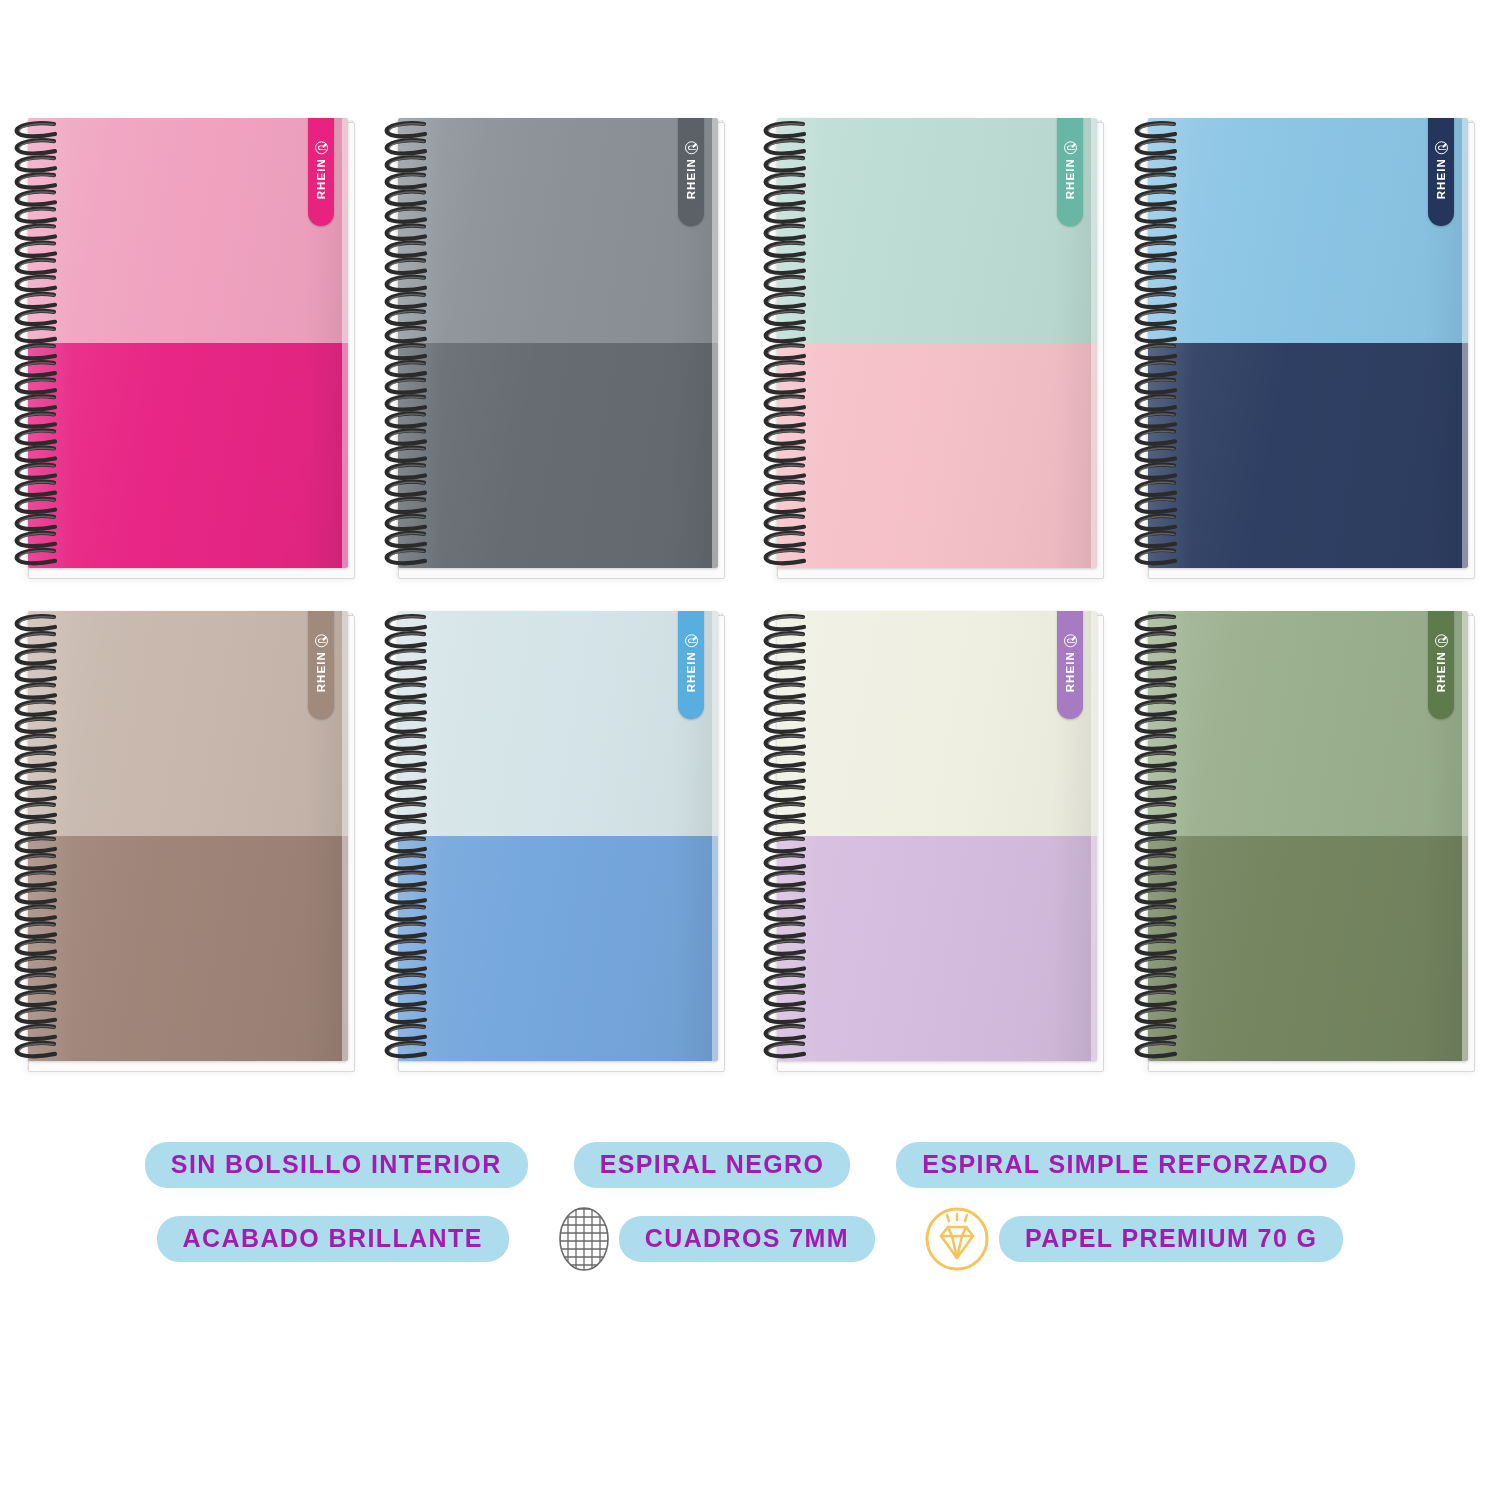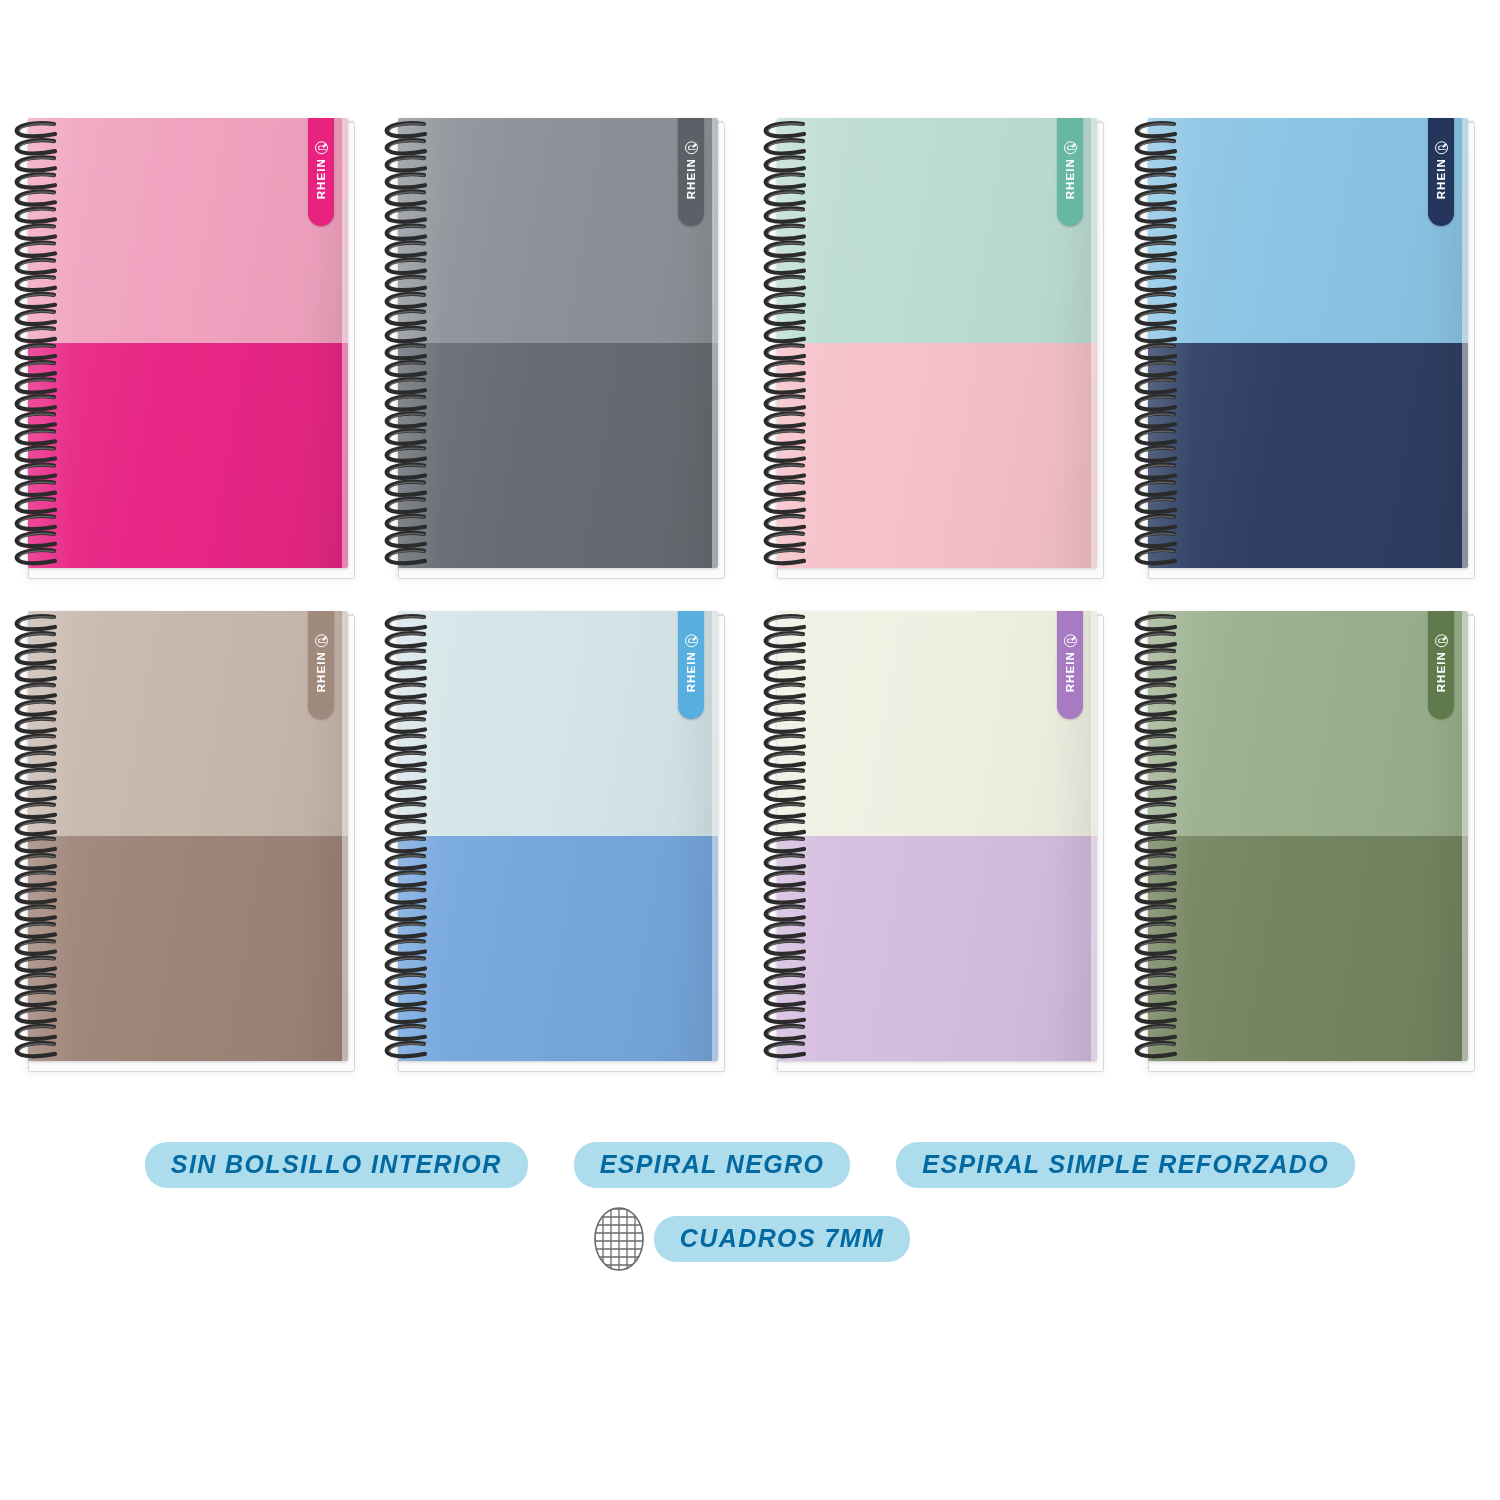--- a/index.html
+++ b/index.html
@@ -167,29 +167,28 @@
   }
   .frow {
     display: flex;
     align-items: center;
     justify-content: center;
     gap: 46px;
     height: 74px;
   }
   .pill {
     background: #addced;
-    color: #0369a1;
+    color: #a21caf;
     border-radius: 22px;
     padding: 10px 26px 11px;
     font-size: 25px;
     font-weight: 600;
     letter-spacing: 1.4px;
     line-height: 1;
     white-space: nowrap;
-    font-style: italic;
   }
   .ficon { flex: 0 0 auto; display: block; }
   .feat-item { display: flex; align-items: center; gap: 6px; }
 </style>
 </head>
 <body>
 
 <div id="stage">
 
   <div class="grid" id="grid">
@@ -771,20 +770,21 @@
   </div>
     </div>
 
   <div class="features">
     <div class="frow">
       <div class="pill">SIN BOLSILLO INTERIOR</div>
       <div class="pill">ESPIRAL NEGRO</div>
       <div class="pill">ESPIRAL SIMPLE REFORZADO</div>
     </div>
     <div class="frow">
+      <div class="pill">ACABADO BRILLANTE</div>
 
       <div class="feat-item">
         <svg class="ficon" width="58" height="72" viewBox="0 0 58 72">
           <defs>
             <clipPath id="clipEll">
                 <ellipse cx="29" cy="36" rx="24" ry="31"></ellipse>
               </clipPath>
           </defs>
           <g clip-path="url(#clipEll)" stroke="#6a6a6a" stroke-width="1.3" fill="none">
             <line x1="5" y1="0" x2="5" y2="72"></line>
@@ -802,16 +802,33 @@
             <line x1="0" y1="46" x2="58" y2="46"></line>
             <line x1="0" y1="54" x2="58" y2="54"></line>
             <line x1="0" y1="62" x2="58" y2="62"></line>
             <line x1="0" y1="70" x2="58" y2="70"></line>
           </g>
           <ellipse cx="29" cy="36" rx="24" ry="31" fill="none" stroke="#6a6a6a" stroke-width="1.6"></ellipse>
         </svg>
         <div class="pill">CUADROS 7MM</div>
       </div>
 
+      <div class="feat-item">
+        <svg class="ficon" width="72" height="72" viewBox="0 0 72 72">
+          <circle cx="36" cy="36" r="30" fill="none" stroke="#F5C55C" stroke-width="3"></circle>
+          <g stroke="#F5C55C" stroke-width="2.6" fill="none" stroke-linejoin="round" stroke-linecap="round">
+            <path d="M20 33 L27 24 L45 24 L52 33 L36 55 Z"></path>
+            <path d="M20 33 L52 33"></path>
+            <path d="M27 24 L31 33 L36 55"></path>
+            <path d="M45 24 L41 33 L36 55"></path>
+          </g>
+          <g stroke="#F5C55C" stroke-width="2.4" stroke-linecap="round">
+            <line x1="28" y1="18" x2="26" y2="12"></line>
+            <line x1="36" y1="17" x2="36" y2="11"></line>
+            <line x1="44" y1="18" x2="46" y2="12"></line>
+          </g>
+        </svg>
+        <div class="pill">PAPEL PREMIUM 70 G</div>
+      </div>
     </div>
   </div>
 
 </div>
 
 </body></html>

